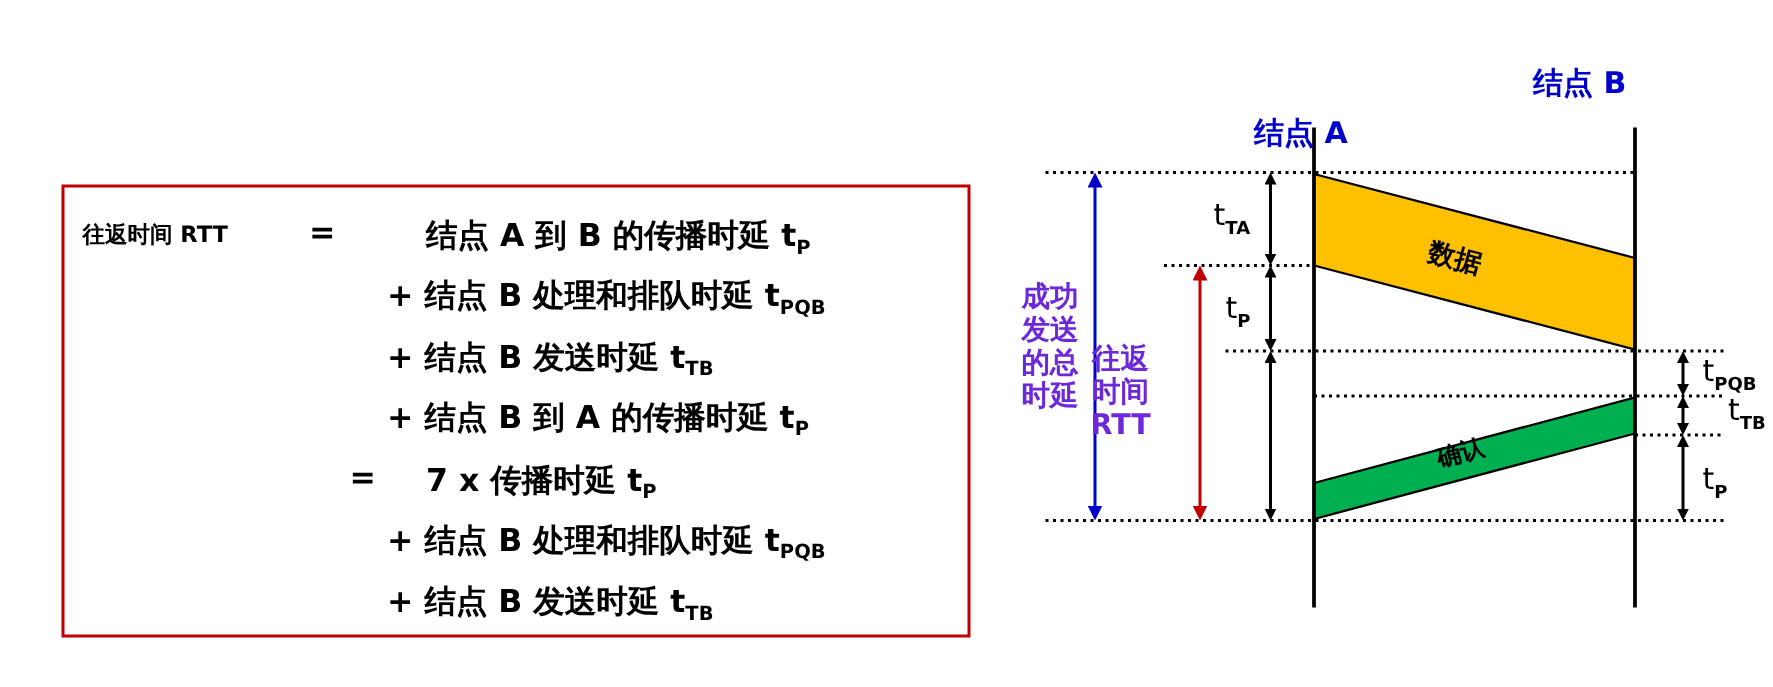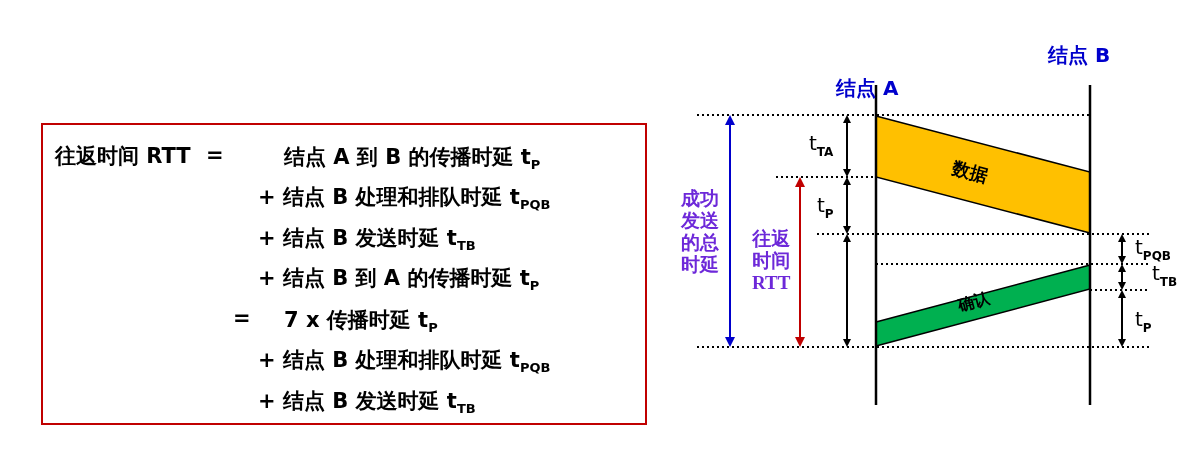--- a/index.html
+++ b/index.html
@@ -2,21 +2,21 @@
 <html><head>
 <meta charset="utf-8">
 <style>
   html, body { margin: 0; padding: 0; background: #ffffff; }
   body { width: 1182px; height: 458px; position: relative; overflow: hidden;
          font-family: "DejaVu Sans", "Liberation Sans", sans-serif; }
   .formula-box {
     position: absolute; left: 41px; top: 123px; width: 606px; height: 302px;
     border: 2px solid #c00000; box-sizing: border-box; background: #fff;
   }
-  .f-line { position: absolute; font-weight: bold; font-size: 21px; color: #000; white-space: nowrap; line-height: 26px; }
+  .f-line { position: absolute; font-weight: bold; font-size: 15px; color: #000; white-space: nowrap; line-height: 26px; }
   .eq  { position: absolute; font-weight: bold; font-size: 21px; }
   .term { position: absolute; font-weight: bold; font-size: 21px; white-space: nowrap; }
   .term sub { font-size: 13px; vertical-align: -5px; line-height: 0; }
   svg { position: absolute; left: 0; top: 0; }
   .node-label { position: absolute; font-weight: bold; font-size: 20px; color: #0000cc; }
   .vlabel { position: absolute; font-weight: bold; font-size: 19px; color: #6d28d9; line-height: 22px; text-align: center; }
   .tlabel { position: absolute; font-size: 20px; color: #000; white-space: nowrap; }
   .tlabel sub { font-size: 12px; font-weight: bold; vertical-align: -6px; line-height: 0; text-align: center; }
   .msg-label { position: absolute; font-weight: bold; font-size: 18px; color: #000; white-space: nowrap; }
 </style>
@@ -79,30 +79,30 @@
   <line x1="847" y1="119" x2="847" y2="173" stroke="#000" stroke-width="2" marker-start="url(#ahBlack)" marker-end="url(#ahBlack)"></line>
   <line x1="847" y1="181" x2="847" y2="230" stroke="#000" stroke-width="2" marker-start="url(#ahBlack)" marker-end="url(#ahBlack)"></line>
   <line x1="847" y1="238" x2="847" y2="343" stroke="#000" stroke-width="2" marker-start="url(#ahBlack)" marker-end="url(#ahBlack)"></line>
 
   <line x1="1122" y1="238" x2="1122" y2="260" stroke="#000" stroke-width="2" marker-start="url(#ahBlack)" marker-end="url(#ahBlack)"></line>
   <line x1="1122" y1="268" x2="1122" y2="286" stroke="#000" stroke-width="2" marker-start="url(#ahBlack)" marker-end="url(#ahBlack)"></line>
   <line x1="1122" y1="294" x2="1122" y2="343" stroke="#000" stroke-width="2" marker-start="url(#ahBlack)" marker-end="url(#ahBlack)"></line>
 </svg>
 
 <div class="node-label" style="left:836px; top:42px;margin-top:33px;">结点 A</div>
-<div class="node-label" style="left:1048px; top:42px;">结点 B</div>
+<div class="node-label" style="left:1022px; top:42px;">结点 B</div>
 
 <div class="vlabel" style="left:681px; top:187px;">
   <div>成功</div>
   <div>发送</div>
   <div>的总</div>
   <div>时延</div>
 </div>
 
-<div class="vlabel" style="left:752px; top:228px;font-family:Liberation Serif, serif;">
+<div class="vlabel" style="left:727px; top:228px;">
   <div>往返</div>
   <div>时间</div>
   <div>RTT</div>
 </div>
 
 <div class="tlabel" style="left:809px; top:131px;"><span>t</span><sub>TA</sub></div>
 <div class="tlabel" style="left:817px; top:193px;"><span>t</span><sub>P</sub></div>
 
 <div class="tlabel" style="left:1135px; top:235px;"><span>t</span><sub>PQB</sub></div>
 <div class="tlabel" style="left:1124px; top:261px;margin-left:28px;"><span>t</span><sub>TB</sub></div>

